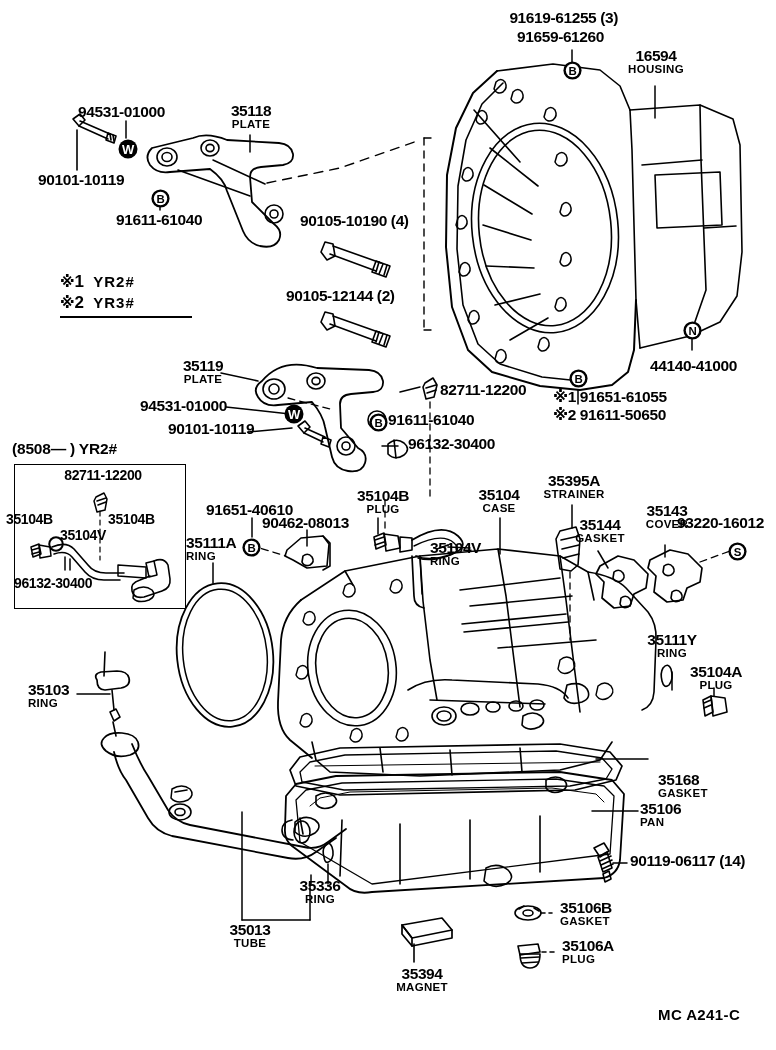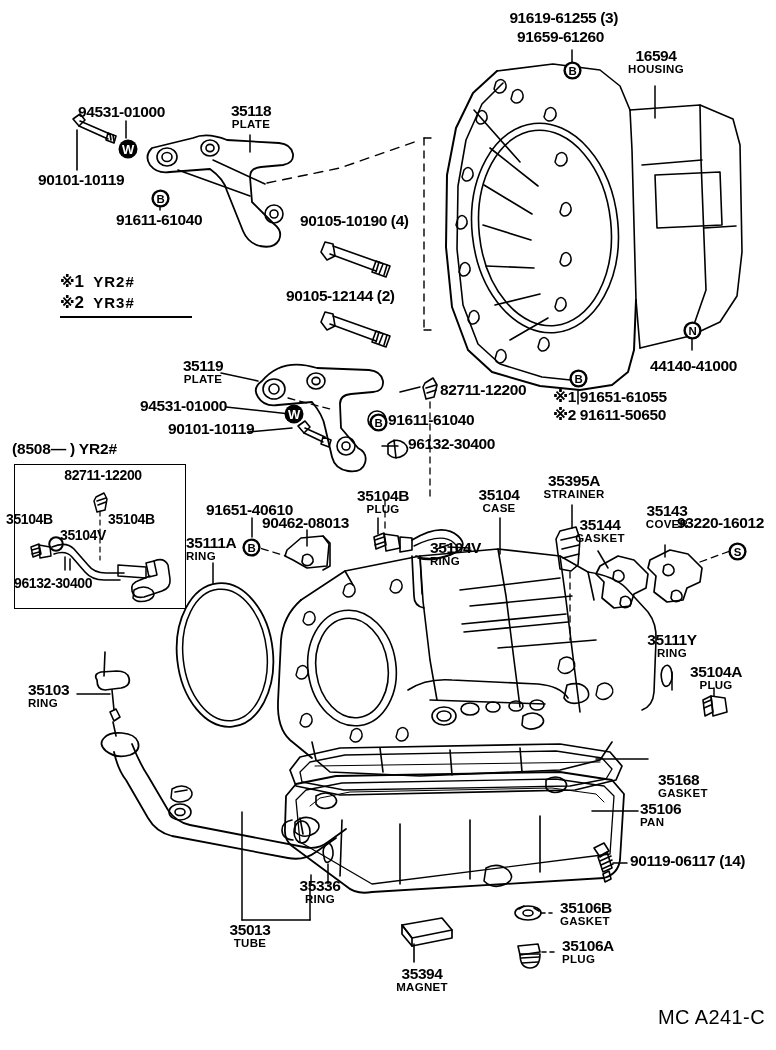--- a/index.html
+++ b/index.html
@@ -6,21 +6,21 @@
   body{width:776px;height:1050px;position:relative;overflow:hidden;
        font-family:"Liberation Sans","DejaVu Sans",sans-serif;color:#000;}
   #sheet{position:absolute;inset:0;width:776px;height:1050px;}
   svg{position:absolute;left:0;top:0;}
   .lbl{position:absolute;font-weight:bold;letter-spacing:-0.3px;white-space:nowrap;line-height:1.0;}
   .pn{font-size:15.5px;font-weight:bold;letter-spacing:-0.4px;}
   .nm{font-size:11.5px;font-weight:bold;letter-spacing:0.3px;}
   .pn.sm{font-size:14px;}
   .c{text-align:center;}
   .r{text-align:right;}
-  .footer{position:absolute;font-size:20px;font-weight:normal;letter-spacing:0.4px;}
+  .footer{position:absolute;font-size:15px;font-weight:bold;letter-spacing:0.4px;}
   .legend{position:absolute;font-weight:bold;}
   .legend .ln{font-size:15px;letter-spacing:0px;white-space:nowrap;}
   .legend .ul{border-bottom:2.5px solid #000;height:3px;width:132px;}
   .insetcap{position:absolute;font-size:15.5px;font-weight:bold;white-space:nowrap;letter-spacing:-0.2px;}
   .inset{position:absolute;border:1.6px solid #000;box-sizing:border-box;}
 </style>
 </head>
 <body>
 
 <div id="sheet">

